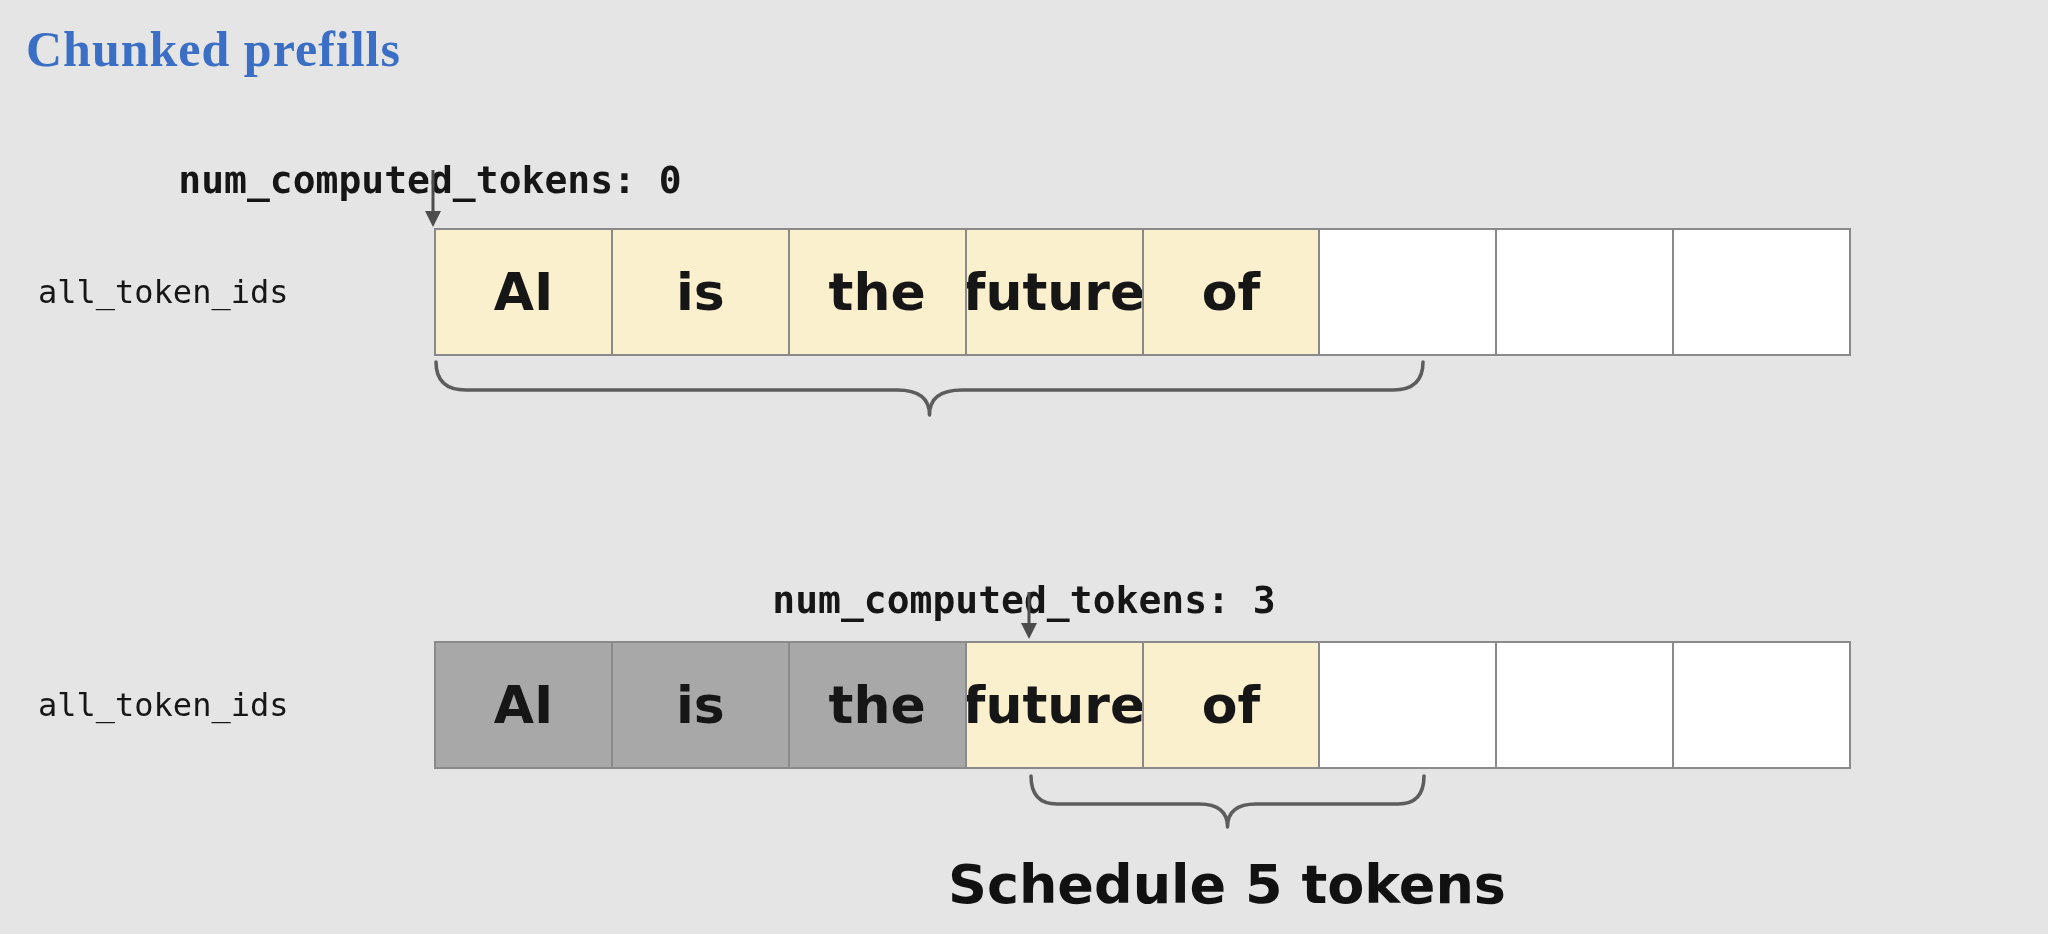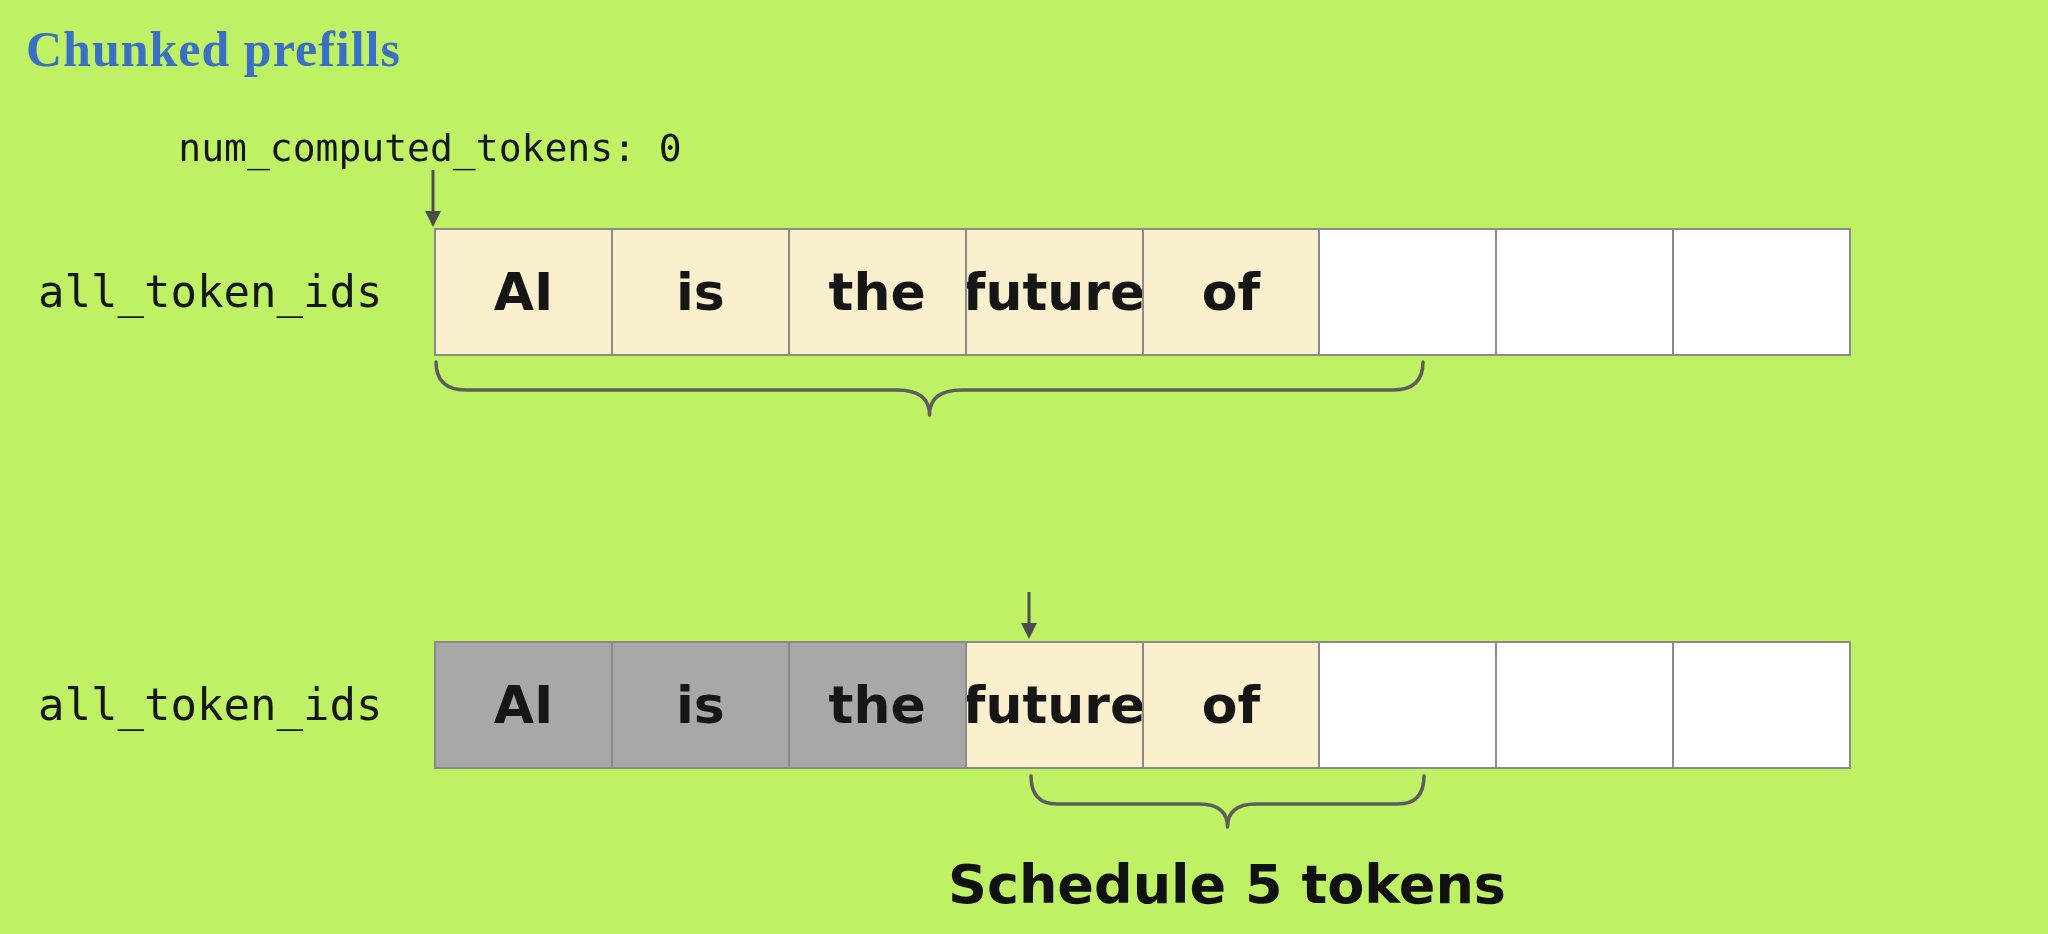--- a/index.html
+++ b/index.html
@@ -1,20 +1,20 @@
 <!DOCTYPE html>
 <html style="--color-title: #3b6fc5; --color-scheduled-fill: #faf0cd; --color-computed-fill: #a8a8a8; --color-empty-fill: #ffffff; --color-cell-border: #8a8a8a;"><head>
 <meta charset="utf-8">
 <style>
   html, body { margin: 0; padding: 0; background: #ffffff; }
   #stage {
     position: relative;
     width: 2048px;
     height: 934px;
-    background: #bef264;
+    background: #e5e5e5;
     overflow: hidden;
     font-family: "DejaVu Sans", "Liberation Sans", sans-serif;
     color: #1a1a1a;
   }
   .abs { position: absolute; }
 
   
   .title {
     left: 26px; top: 20px;
     font-family: cursive;
@@ -22,31 +22,32 @@
     font-weight: 600;
     letter-spacing: 1px;
     color: var(--color-title, #3b6fc5);
     white-space: nowrap;
   }
 
   
   .pointer-label {
     font-family: "DejaVu Sans Mono", "Liberation Mono", monospace;
     font-size: 38px;
-    font-weight: 400;
+    font-weight: 700;
     line-height: 44px;
     white-space: nowrap;
     transform: translateX(-50%);
     color: #161616;
+    margin-top: 32px;
   }
 
   
   .row-label {
     font-family: "DejaVu Sans Mono", "Liberation Mono", monospace;
-    font-size: 44px;
+    font-size: 32px;
     font-weight: 500;
     line-height: 128px;
     white-space: nowrap;
     color: #161616;
   }
 
   
   .token-row {
     display: flex;
     width: 1417px;
@@ -127,20 +128,21 @@
     <div class="cell" data-state="empty">
         <span></span>
       </div>
   </div>
 
   <svg class="abs brace" style="left:434px; top:360px;" width="991" height="58" viewBox="0 0 991 58">
     <path d="M 2 2 Q 2 30 32 30 L 463 30 Q 495.5 30 495.5 55 Q 495.5 30 528 30 L 959 30 Q 989 30 989 2"></path>
   </svg>
 
 
+  <div class="abs pointer-label" style="left:1024px; top:546px;">num_computed_tokens: 3</div>
 
   <svg class="abs arrow" style="left:1017px; top:592px;" width="24" height="48">
     <line x1="12" y1="0" x2="12" y2="33"></line>
     <polygon points="4,31 20,31 12,47"></polygon>
   </svg>
 
   <div class="abs row-label" style="left:38px; top:641px;">all_token_ids</div>
 
   <div class="abs token-row" style="left:434px; top:641px;">
     <div class="cell" data-state="computed">

